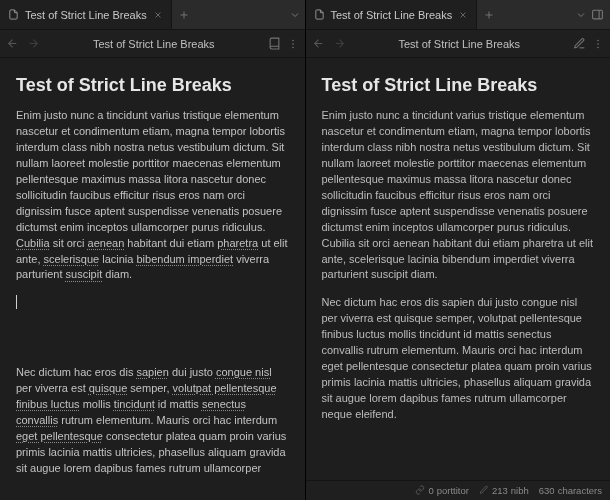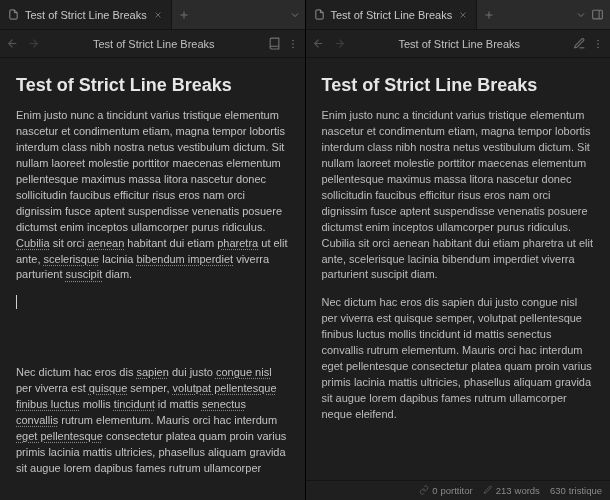--- a/index.html
+++ b/index.html
@@ -209,20 +209,20 @@
       <span>0</span>
       <span>porttitor</span>
     </span>
     <span class="status-item">
       <span class="link-icon">
         <svg width="10" height="10" viewBox="0 0 24 24" stroke="#888" stroke-width="2" fill="none">
             <path d="M16.5 3.5a2.1 2.1 0 0 1 3 3L7 19l-4 1 1-4z"></path>
           </svg>
       </span>
       <span>213</span>
-      <span>words</span>
+      <span>nibh</span>
     </span>
     <span class="status-item">
       <span>630</span>
-      <span>tristique</span>
+      <span>characters</span>
     </span>
   </div>
 </div>
 
 </body></html>

